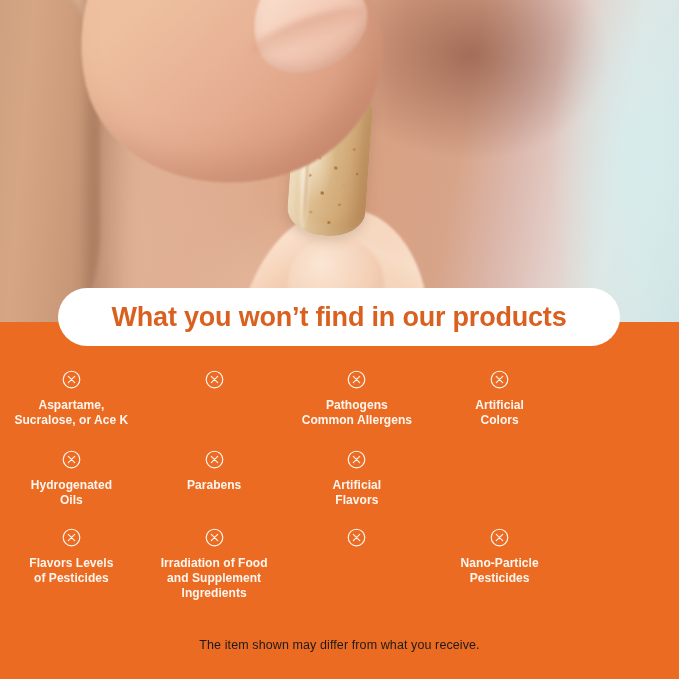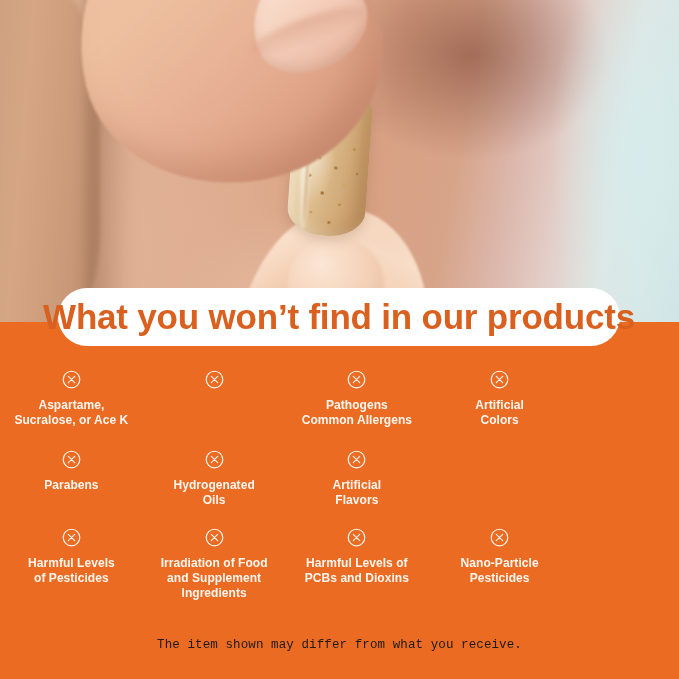--- a/index.html
+++ b/index.html
@@ -222,21 +222,21 @@
     width: 562px;
     height: 58px;
     background: #ffffff;
     border-radius: 29px;
     display: flex;
     align-items: center;
     justify-content: center;
     z-index: 5;
   }
   .headline-text {
-    font-size: 35px;
+    font-size: 27px;
     color: #D9601F;
     letter-spacing: -0.2px;
     font-weight: 600;
     white-space: nowrap;
   }
   .headline-text .strong {
     font-weight: 800;
   }
 
   
@@ -287,21 +287,20 @@
 
   .disclaimer {
     position: absolute;
     left: 0;
     top: 316px;
     width: 679px;
     text-align: center;
     font-size: 12.5px;
     color: #1d1a18;
     letter-spacing: 0.1px;
-    font-family: Liberation Mono, monospace;
   }
 </style>
 </head>
 <body>
 
 <div class="screenshot">
 
   <div class="photo">
     <div class="photo-bg"></div>
     <div class="photo-haze"></div>
@@ -367,75 +366,73 @@
     </div>
 
     <div class="grid row-1" style="top:128px;">
       <div class="cell">
         <span class="cell-icon">
           <svg width="19" height="19" viewBox="0 0 19 19">
               <circle cx="9.5" cy="9.5" r="8.3" fill="none" stroke="#FDF6EF" stroke-width="1.15"></circle>
               <path d="M6.3 6.3 L12.7 12.7 M12.7 6.3 L6.3 12.7" stroke="#FDF6EF" stroke-width="1.15" stroke-linecap="round"></path>
             </svg>
         </span>
-        <span class="cell-label">Parabens</span>
-      </div>
-      <div class="cell">
-        <span class="cell-icon">
-          <svg width="19" height="19" viewBox="0 0 19 19">
-              <circle cx="9.5" cy="9.5" r="8.3" fill="none" stroke="#FDF6EF" stroke-width="1.15"></circle>
-              <path d="M6.3 6.3 L12.7 12.7 M12.7 6.3 L6.3 12.7" stroke="#FDF6EF" stroke-width="1.15" stroke-linecap="round"></path>
-            </svg>
-        </span>
         <span class="cell-label">Hydrogenated
 Oils</span>
       </div>
       <div class="cell">
         <span class="cell-icon">
           <svg width="19" height="19" viewBox="0 0 19 19">
               <circle cx="9.5" cy="9.5" r="8.3" fill="none" stroke="#FDF6EF" stroke-width="1.15"></circle>
               <path d="M6.3 6.3 L12.7 12.7 M12.7 6.3 L6.3 12.7" stroke="#FDF6EF" stroke-width="1.15" stroke-linecap="round"></path>
             </svg>
         </span>
+        <span class="cell-label">Parabens</span>
+      </div>
+      <div class="cell">
+        <span class="cell-icon">
+          <svg width="19" height="19" viewBox="0 0 19 19">
+              <circle cx="9.5" cy="9.5" r="8.3" fill="none" stroke="#FDF6EF" stroke-width="1.15"></circle>
+              <path d="M6.3 6.3 L12.7 12.7 M12.7 6.3 L6.3 12.7" stroke="#FDF6EF" stroke-width="1.15" stroke-linecap="round"></path>
+            </svg>
+        </span>
         <span class="cell-label">Artificial
 Flavors</span>
       </div>
     </div>
 
     <div class="grid row-2" style="top:206px;">
       <div class="cell">
         <span class="cell-icon">
           <svg width="19" height="19" viewBox="0 0 19 19">
               <circle cx="9.5" cy="9.5" r="8.3" fill="none" stroke="#FDF6EF" stroke-width="1.15"></circle>
               <path d="M6.3 6.3 L12.7 12.7 M12.7 6.3 L6.3 12.7" stroke="#FDF6EF" stroke-width="1.15" stroke-linecap="round"></path>
             </svg>
         </span>
-        <span class="cell-label">Harmful Levels
+        <span class="cell-label">Flavors Levels
 of Pesticides</span>
       </div>
       <div class="cell">
         <span class="cell-icon">
           <svg width="19" height="19" viewBox="0 0 19 19">
               <circle cx="9.5" cy="9.5" r="8.3" fill="none" stroke="#FDF6EF" stroke-width="1.15"></circle>
               <path d="M6.3 6.3 L12.7 12.7 M12.7 6.3 L6.3 12.7" stroke="#FDF6EF" stroke-width="1.15" stroke-linecap="round"></path>
             </svg>
         </span>
         <span class="cell-label">Irradiation of Food
 and Supplement
 Ingredients</span>
       </div>
       <div class="cell">
         <span class="cell-icon">
           <svg width="19" height="19" viewBox="0 0 19 19">
               <circle cx="9.5" cy="9.5" r="8.3" fill="none" stroke="#FDF6EF" stroke-width="1.15"></circle>
               <path d="M6.3 6.3 L12.7 12.7 M12.7 6.3 L6.3 12.7" stroke="#FDF6EF" stroke-width="1.15" stroke-linecap="round"></path>
             </svg>
         </span>
-        <span class="cell-label">Harmful Levels of
-PCBs and Dioxins</span>
       </div>
       <div class="cell">
         <span class="cell-icon">
           <svg width="19" height="19" viewBox="0 0 19 19">
               <circle cx="9.5" cy="9.5" r="8.3" fill="none" stroke="#FDF6EF" stroke-width="1.15"></circle>
               <path d="M6.3 6.3 L12.7 12.7 M12.7 6.3 L6.3 12.7" stroke="#FDF6EF" stroke-width="1.15" stroke-linecap="round"></path>
             </svg>
         </span>
         <span class="cell-label">Nano-Particle
 Pesticides</span>

